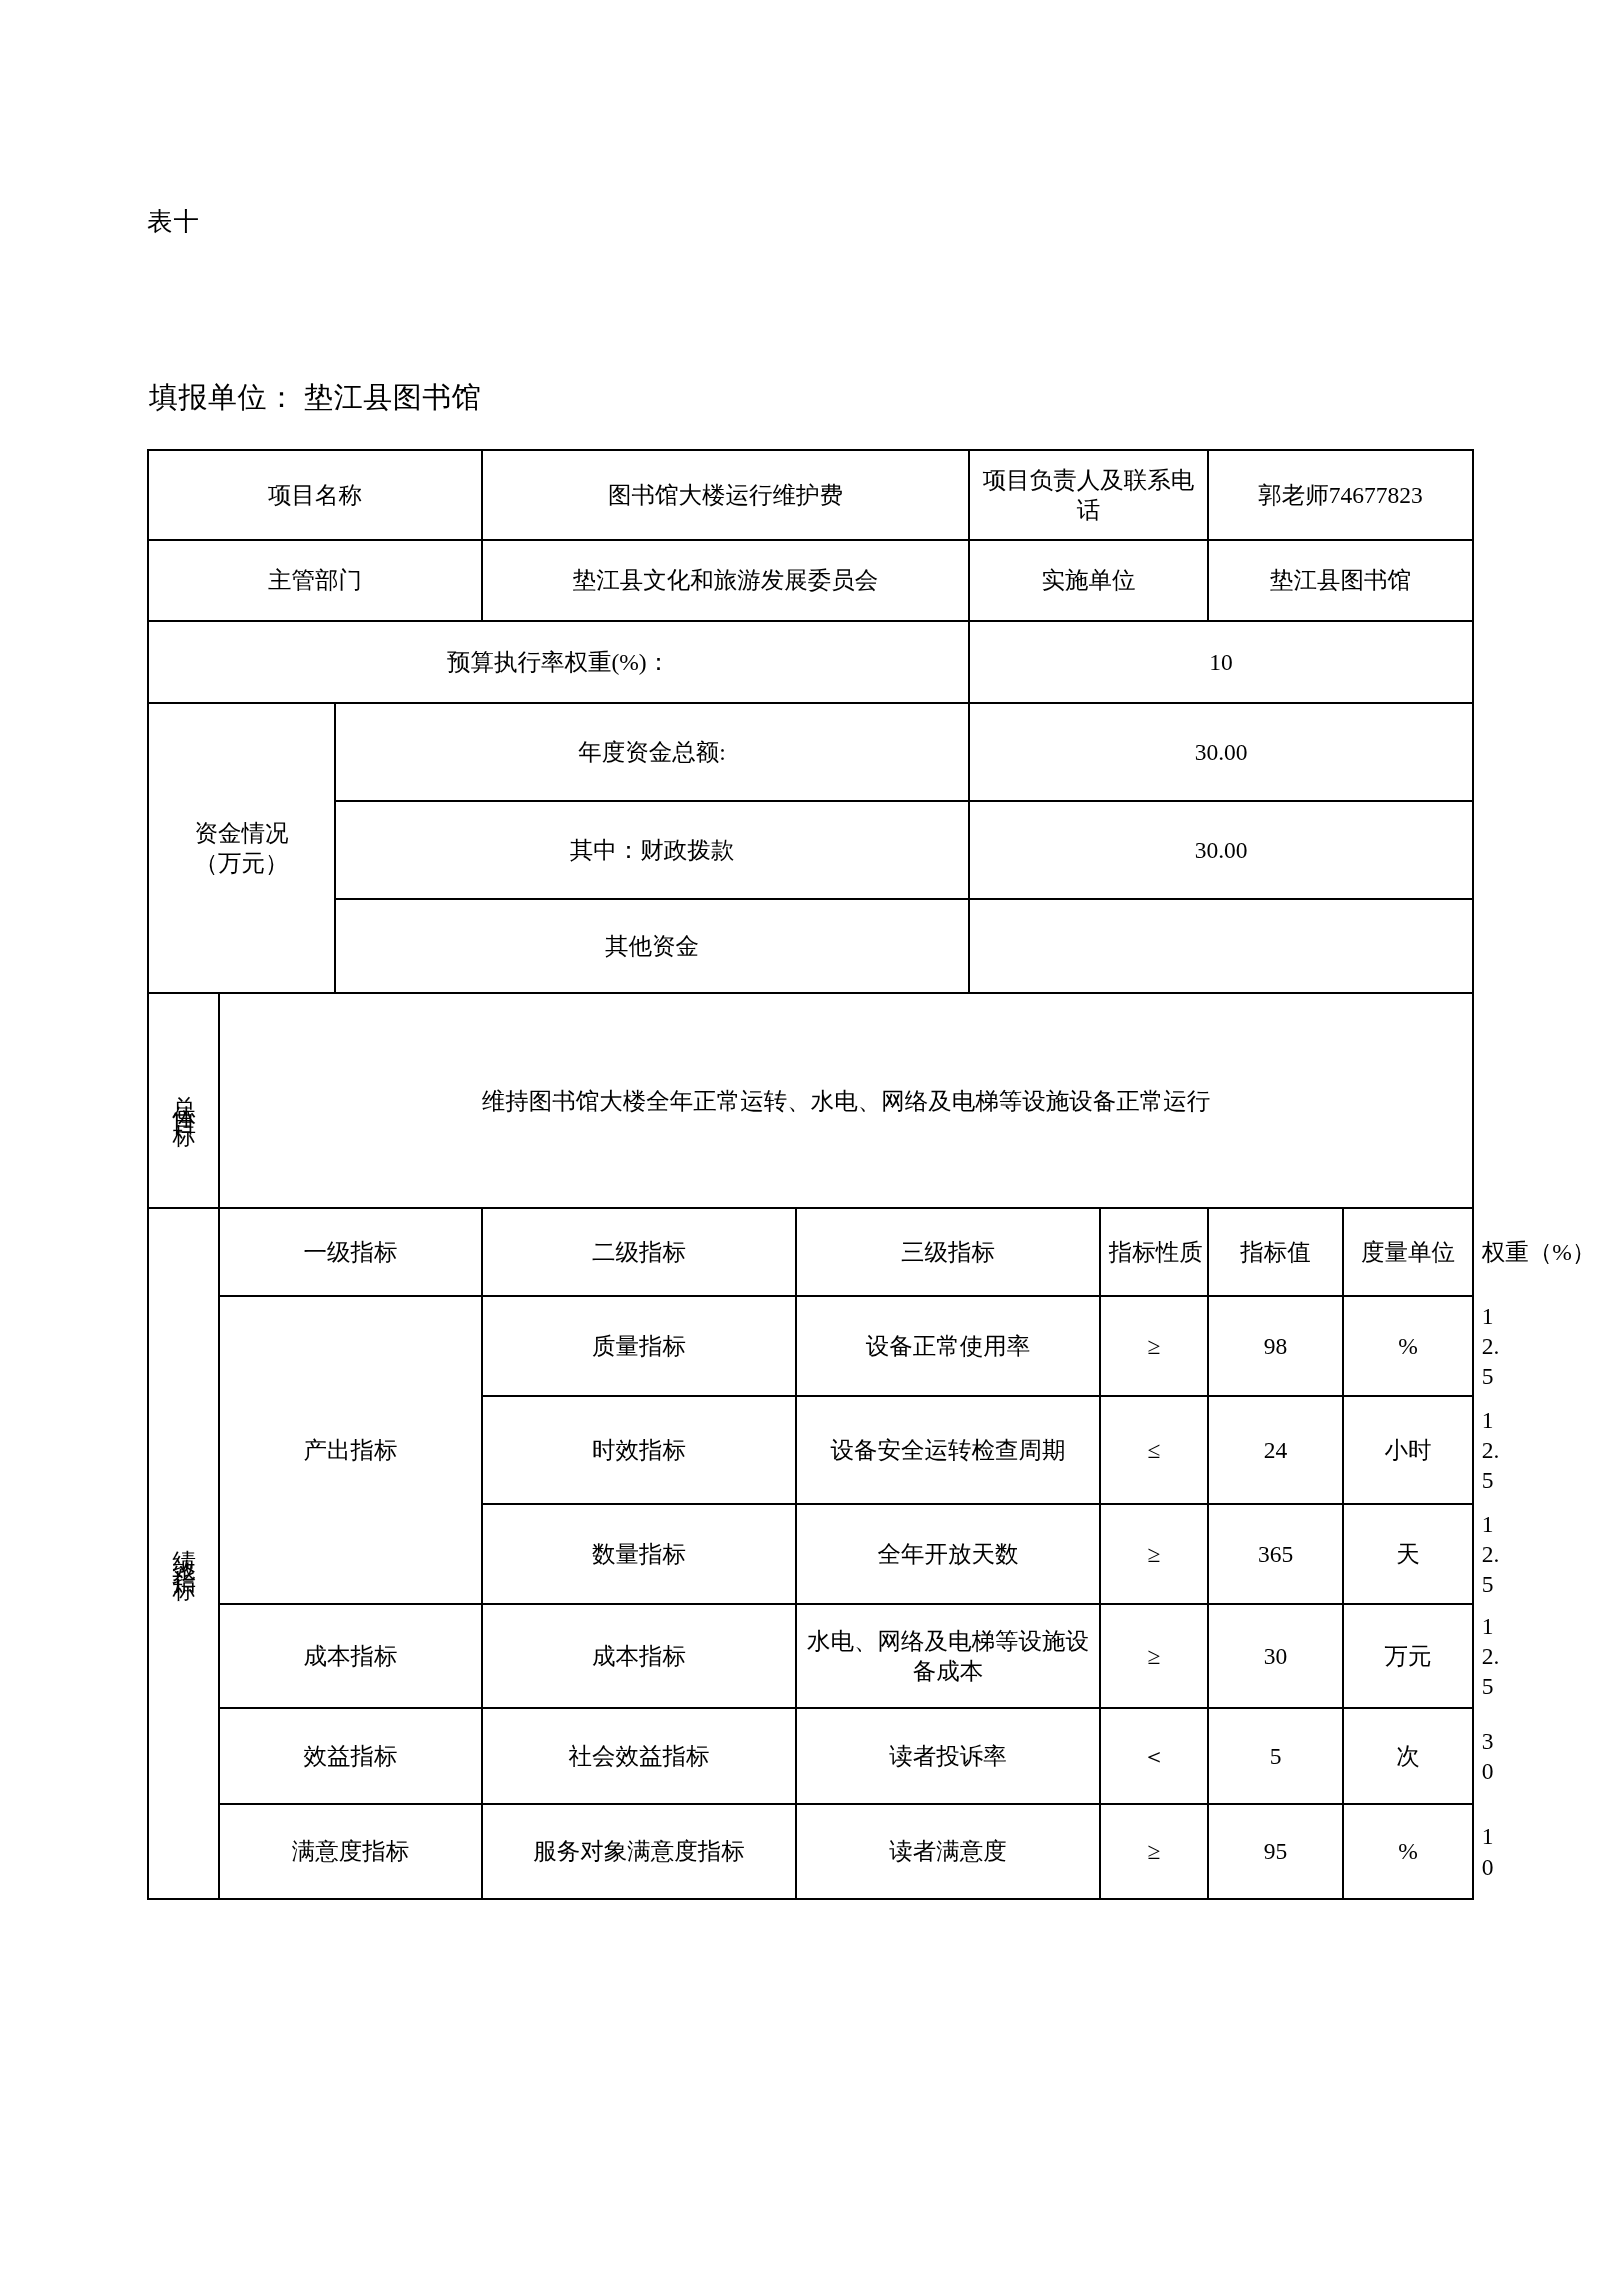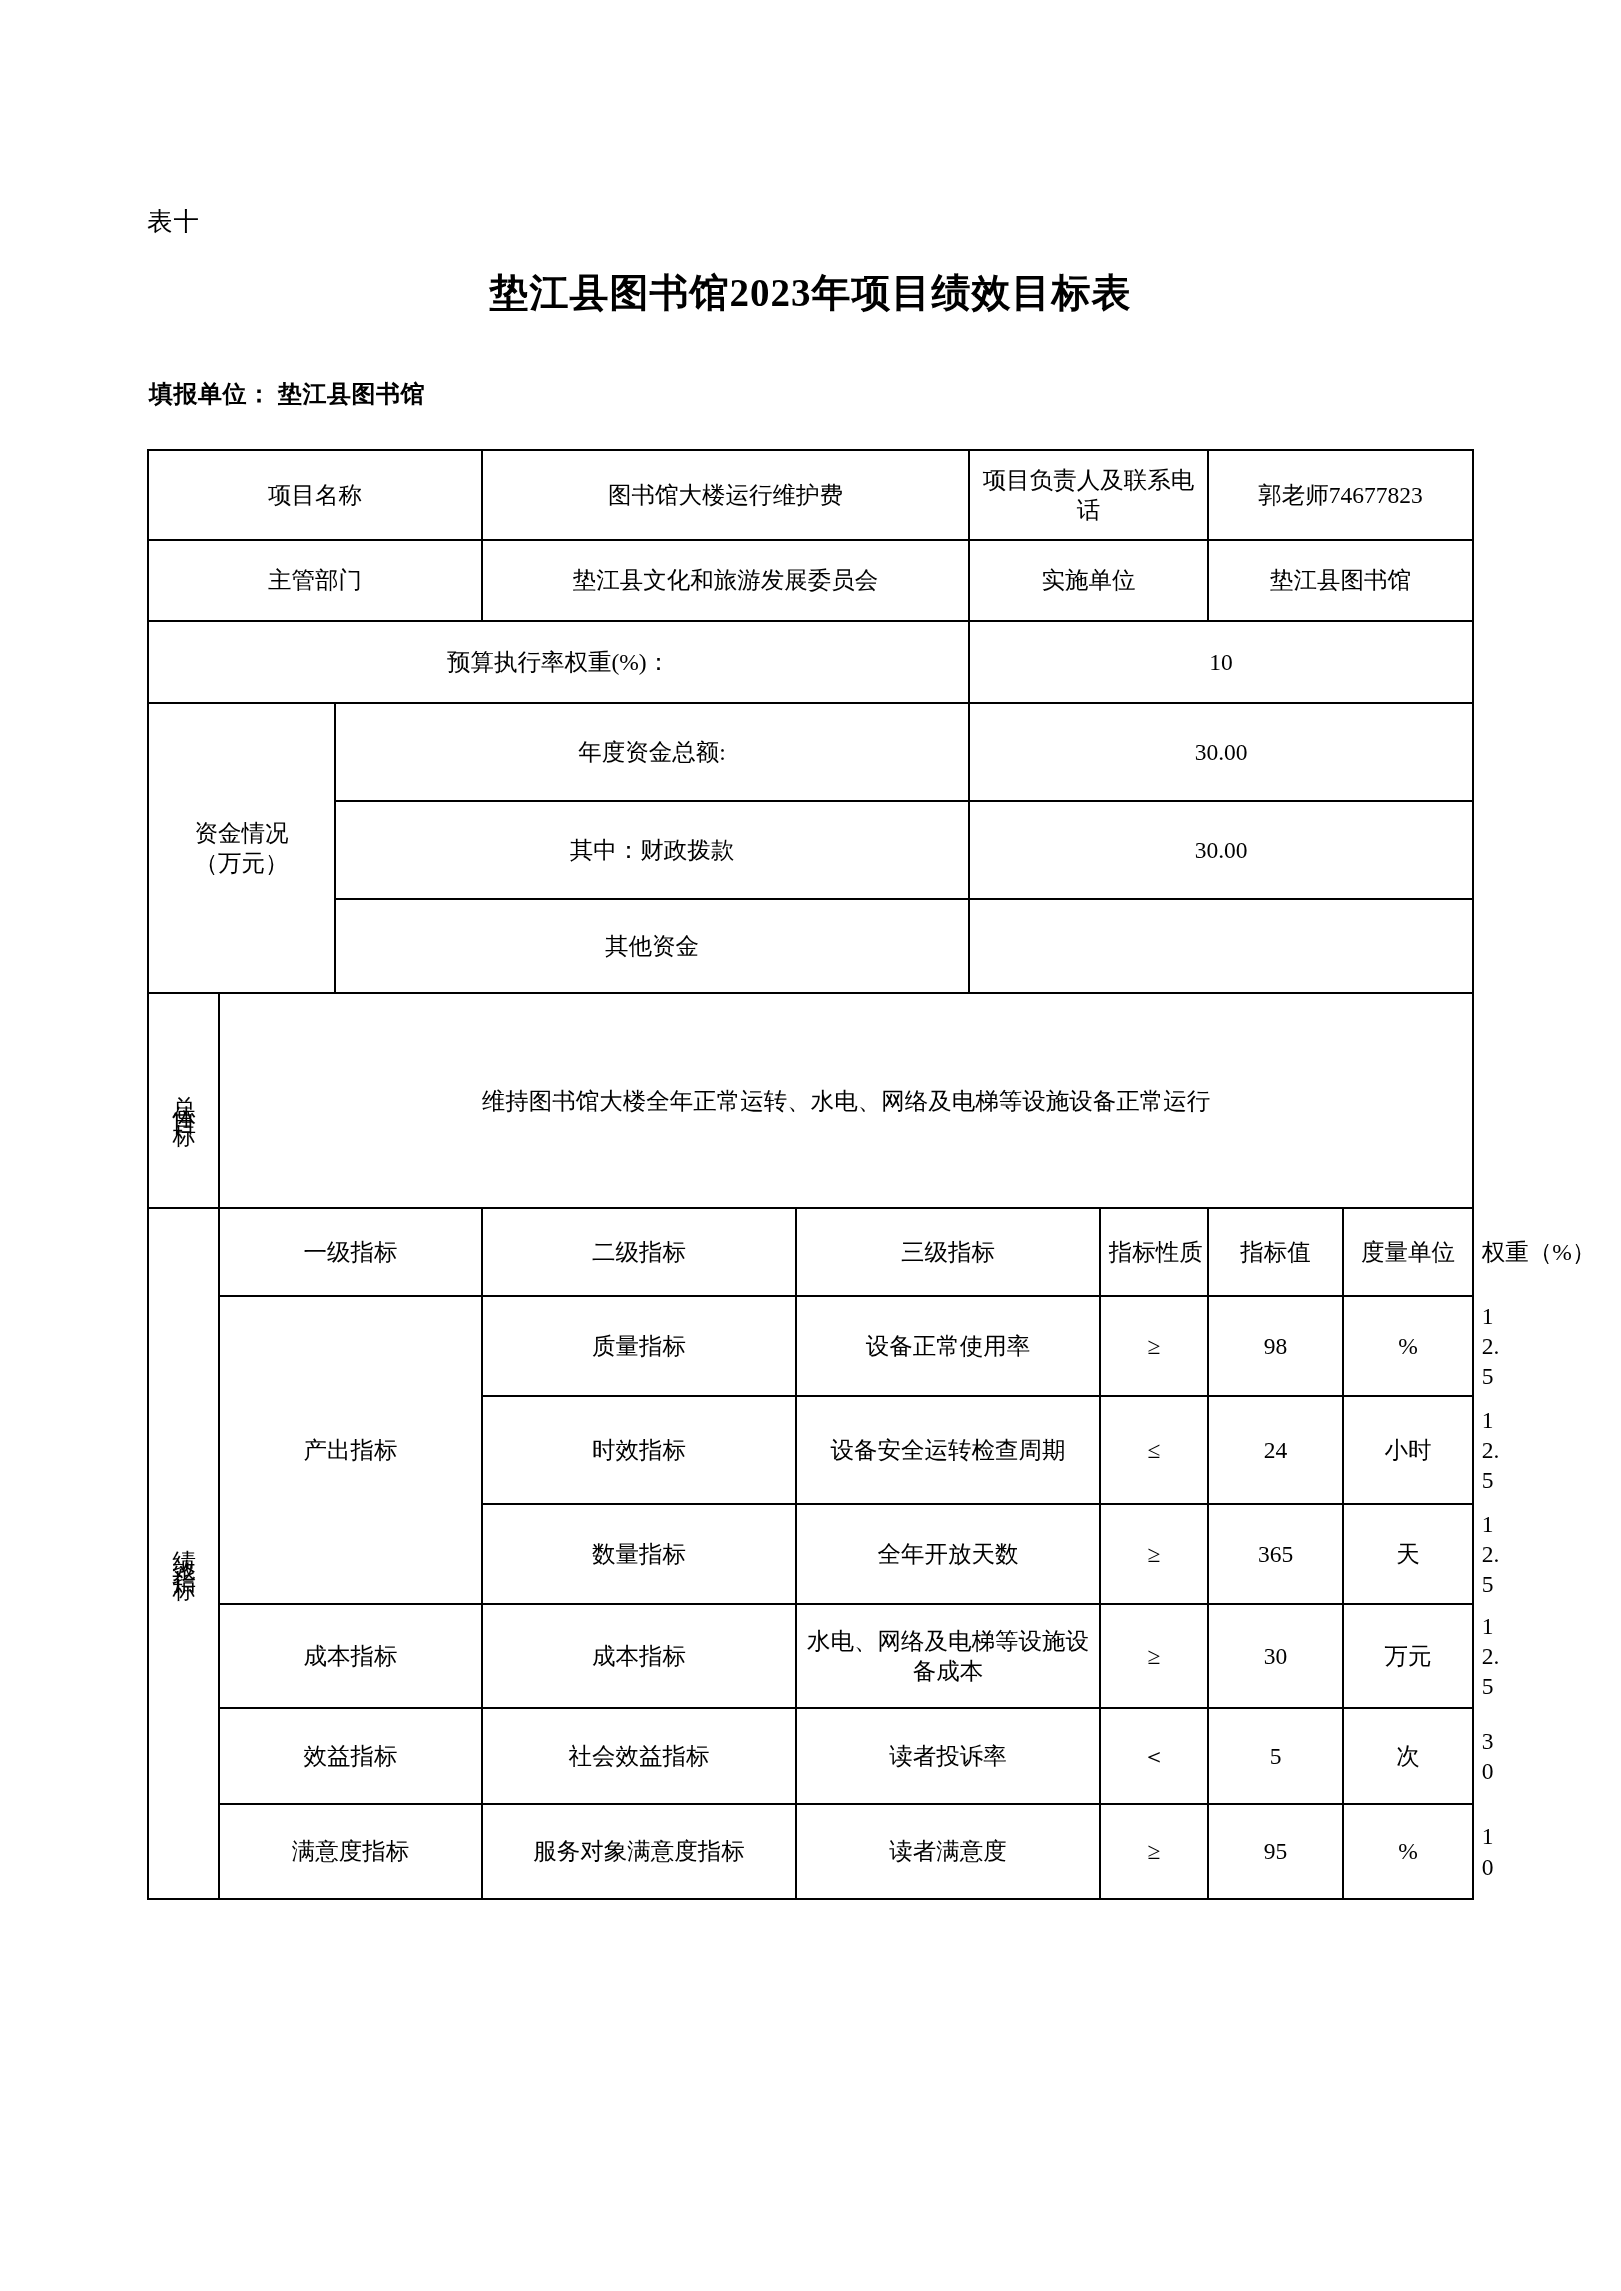--- a/index.html
+++ b/index.html
@@ -40,23 +40,22 @@
     font-size: 39px;
     font-weight: bold;
     letter-spacing: 1px;
     font-family: "Liberation Serif", "DejaVu Serif", serif;
   }
 
   .filler-line {
     position: absolute;
     left: 149px;
     top: 365px;
-    font-size: 24px;
+    font-size: 29px;
     letter-spacing: 0.5px;
-    font-weight: bold;
   }
 
   
   table.perf {
     position: absolute;
     left: 147px;
     top: 436px;
     width: 1325px;
     border-collapse: collapse;
     table-layout: fixed;
@@ -87,21 +86,20 @@
 
   .nowrapcell { word-break: keep-all; white-space: nowrap; border-radius: 30px; }
 </style>
 </head>
 <body>
 
 <div class="page">
 
   <div class="sheet-tag">表十</div>
 
-  <div class="doc-title">垫江县图书馆2023年项目绩效目标表</div>
 
   <div class="filler-line">填报单位： 垫江县图书馆</div>
 
   <table class="perf">
     <colgroup>
       <col style="width:71px">
       <col style="width:116px">
       <col style="width:147px">
       <col style="width:108px">
       <col style="width:206px">

